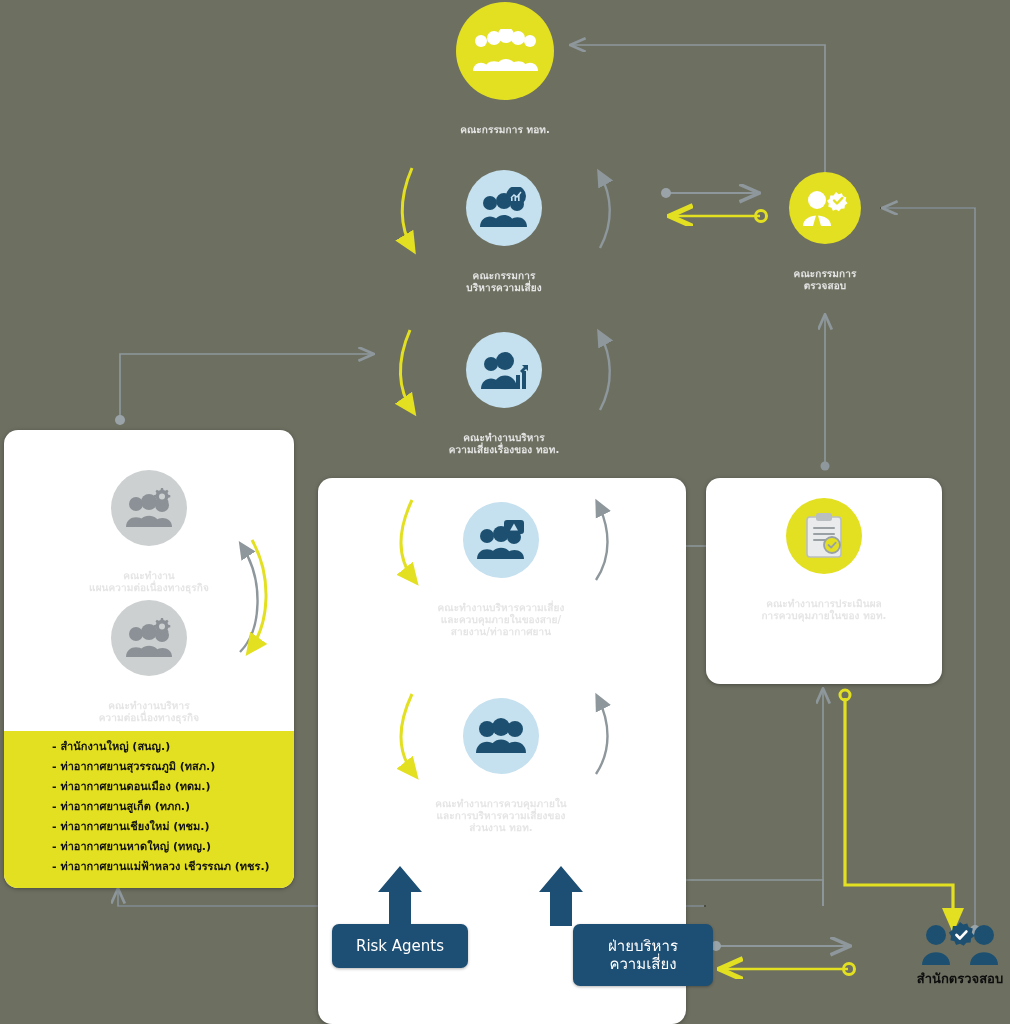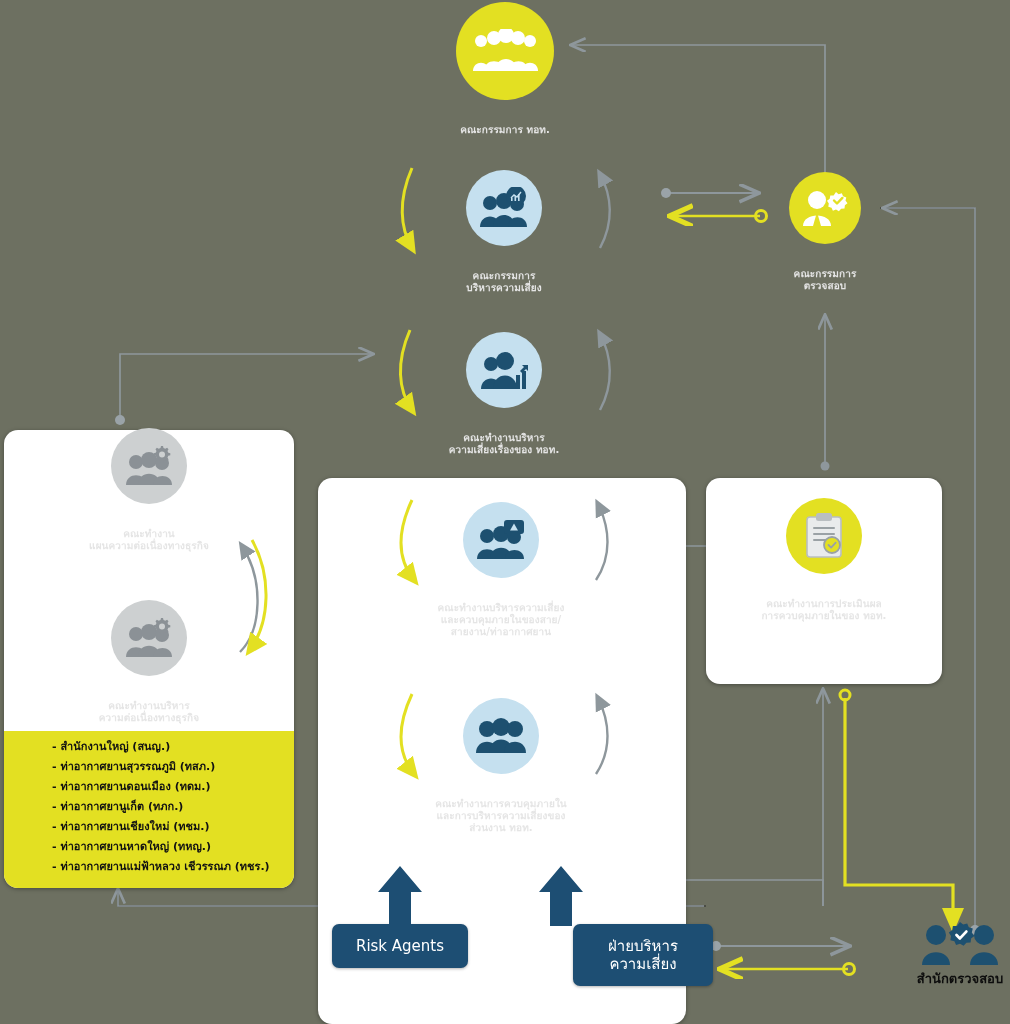--- a/index.html
+++ b/index.html
@@ -160,21 +160,21 @@
 
   <div class="card" id="card-bcm"></div>
   <div class="card" id="card-risk"></div>
   <div class="card" id="card-eval"></div>
 
   <div id="airport-list">
     <ul>
       <li>- สำนักงานใหญ่ (สนญ.)</li>
       <li>- ท่าอากาศยานสุวรรณภูมิ (ทสภ.)</li>
       <li>- ท่าอากาศยานดอนเมือง (ทดม.)</li>
-      <li>- ท่าอากาศยานูเก็ต (ทภก.)</li>
+      <li>- ท่าอากาศยานสูเก็ต (ทภก.)</li>
       <li>- ท่าอากาศยานเชียงใหม่ (ทชม.)</li>
       <li>- ท่าอากาศยานหาดใหญ่ (ทหญ.)</li>
       <li>- ท่าอากาศยานแม่ฟ้าหลวง เชีวรรณภ (ทชร.)</li>
     </ul>
   </div>
 
   <div class="node" id="node-board" style="left:405px;top:2px;width:200px;">
     <div class="circle c-yellow" style="width:98px;height:98px;">
       <svg width="66" height="44" viewBox="0 0 66 44">
         <g fill="#ffffff">
@@ -249,21 +249,21 @@
           <rect x="38" y="26" width="4" height="14"></rect>
           <path d="M44,16 l6,0 0,6 -2,-2 -4,4 -2,-2 4,-4 z"></path>
           <rect x="44" y="22" width="4" height="18"></rect>
         </g>
       </svg>
     </div>
     <div class="node-label">คณะทำงานบริหาร
 ความเสี่ยงเรื่องของ ทอท.</div>
   </div>
 
-  <div class="node" id="node-bcp" style="left:20px;top:428px;width:258px;">
+  <div class="node" id="node-bcp" style="left:20px;top:470px;width:258px;">
     <div class="circle c-gray" style="width:76px;height:76px;">
       <svg width="52" height="42" viewBox="0 0 52 42">
         <g fill="#8b9196">
           <circle cx="13" cy="17" r="7"></circle>
             <path d="M3,40 C3,27 23,27 23,40 Z"></path>
           <circle cx="26" cy="15" r="8"></circle>
             <path d="M15,40 C15,25 37,25 37,40 Z"></path>
           <circle cx="39" cy="18" r="7"></circle>
             <path d="M30,40 C30,28 49,28 49,40 Z"></path>
           <path d="M38,1 l2,0 0.5,2 1.8,0.8 1.8,-1 1.4,1.4 -1,1.8 0.8,1.8 2,0.5 0,2 -2,0.5 -0.8,1.8 1,1.8 -1.4,1.4 -1.8,-1 -1.8,0.8 -0.5,2 -2,0 -0.5,-2 -1.8,-0.8 -1.8,1 -1.4,-1.4 1,-1.8 -0.8,-1.8 -2,-0.5 0,-2 2,-0.5 0.8,-1.8 -1,-1.8 1.4,-1.4 1.8,1 1.8,-0.8 z"></path>

